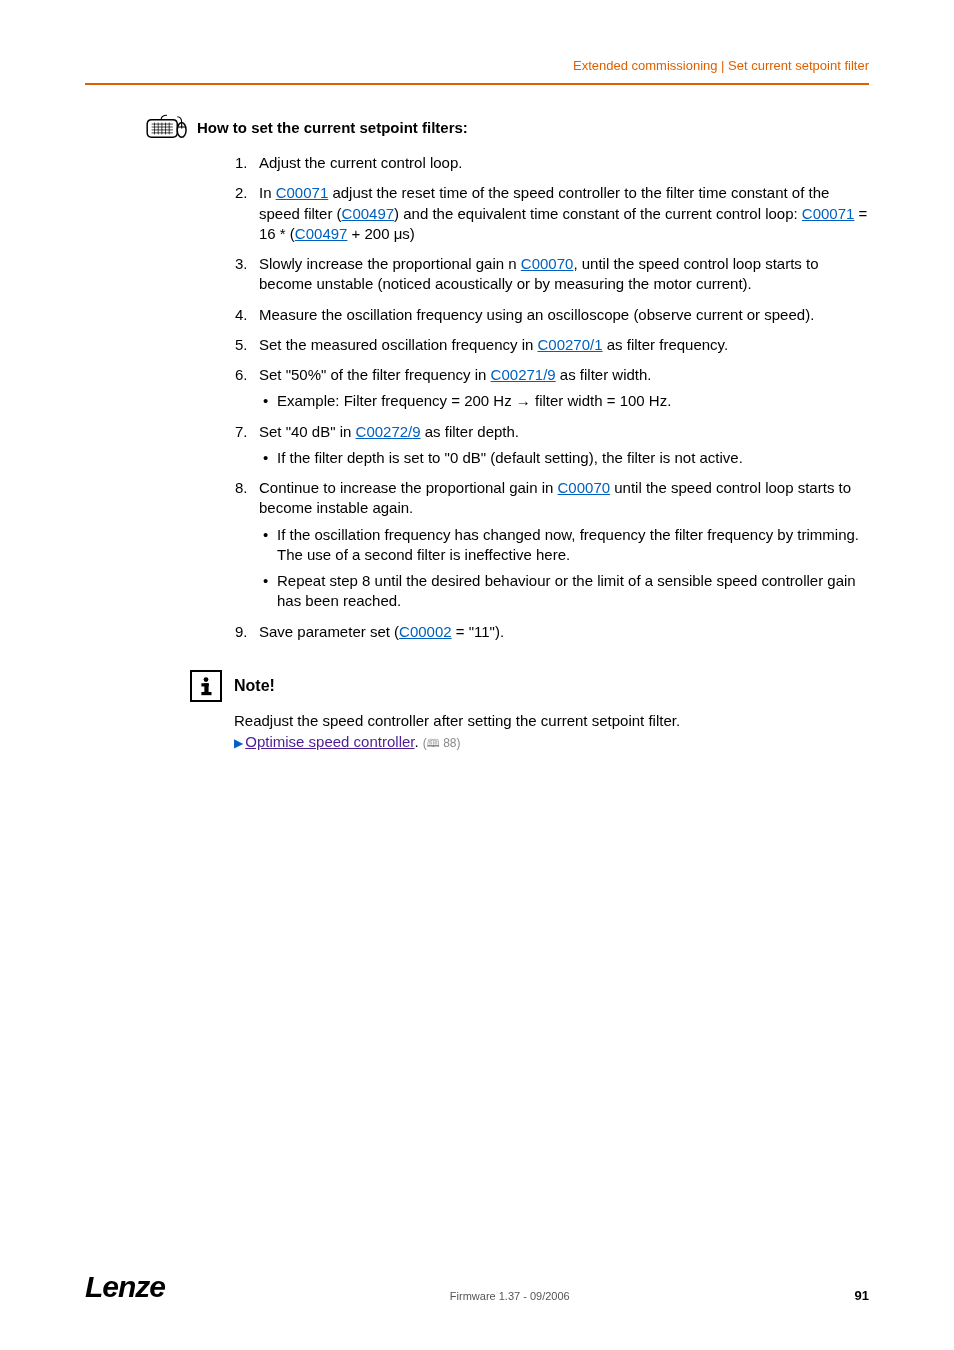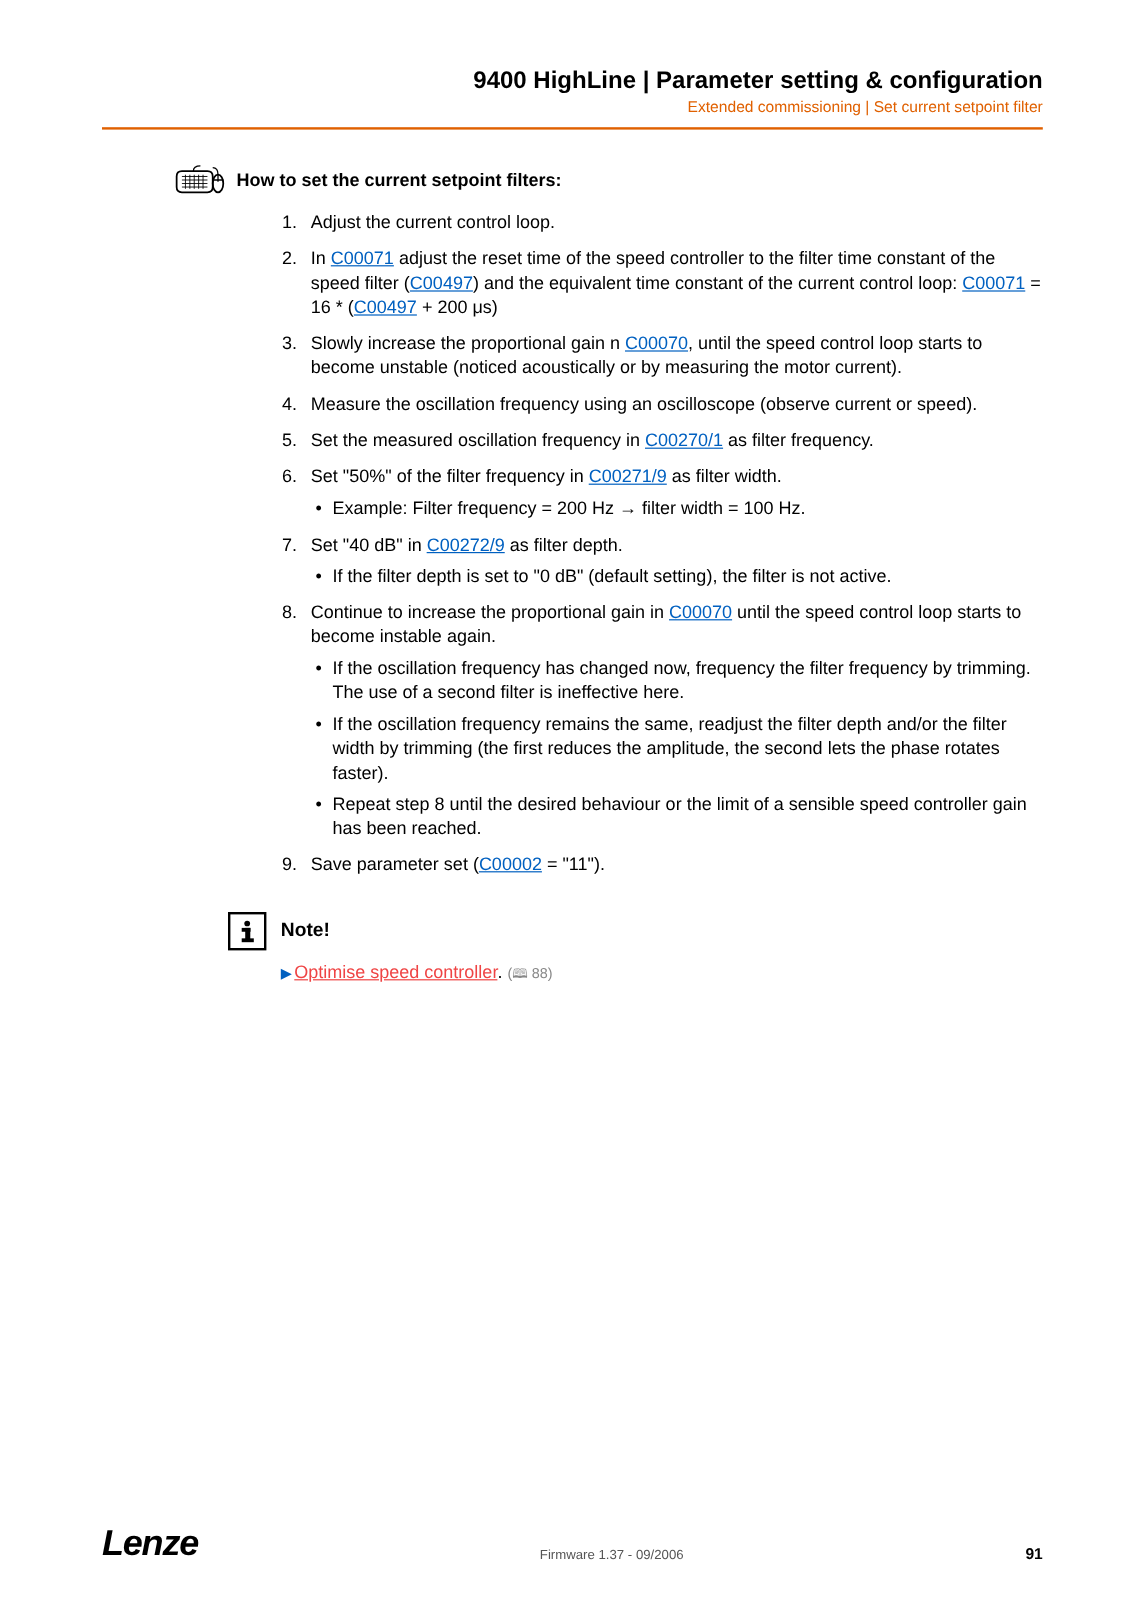--- a/index.html
+++ b/index.html
@@ -118,21 +118,21 @@
     margin-left: 44px;
     font-size: 15px;
     line-height: 1.4;
   }
   .triangle {
     color: #0060c0;
     font-size: 12px;
     margin-right: 2px;
   }
   .link-inline {
-    color: #ef4444;
+    color: #4c1d95;
     text-decoration: underline;
   }
   .small-grey {
     color: #888;
     font-size: 12px;
   }
   .book {
     color: #888;
     font-size: 11px;
   }
@@ -165,21 +165,20 @@
   }
   .footer-right {
     text-align: right;
   }
 </style>
 </head>
 <body>
 
 <div class="page">
   <div class="header-right">
-    <div class="doc-title">9400 HighLine | Parameter setting &amp; configuration</div>
     <div class="subtitle2">Extended commissioning | Set current setpoint filter</div>
   </div>
   <hr class="orange-rule">
 
   <div class="proc-head">
     <svg class="kb-icon" viewBox="0 0 60 36">
       <path d="M3 14 Q3 8 9 8 L38 8 Q44 8 44 14 L44 26 Q44 32 38 32 L9 32 Q3 32 3 26 Z" fill="none" stroke="#000" stroke-width="2"></path>
       <line x1="9" y1="14" x2="38" y2="14" stroke="#000" stroke-width="1"></line>
       <line x1="9" y1="18" x2="38" y2="18" stroke="#000" stroke-width="1"></line>
       <line x1="9" y1="22" x2="38" y2="22" stroke="#000" stroke-width="1"></line>
@@ -223,21 +222,20 @@
     <li>
       <span>Set "40 dB" in </span><a class="link">C00272/9</a><span> as filter depth.</span>
       <ul class="sub">
         <li><span>If the filter depth is set to "0 dB" (default setting), the filter is not active.</span></li>
       </ul>
     </li>
     <li>
       <span>Continue to increase the proportional gain in </span><a class="link">C00070</a><span> until the speed control loop starts to become instable again.</span>
       <ul class="sub">
         <li><span>If the oscillation frequency has changed now, frequency the filter frequency by trimming. The use of a second filter is ineffective here.</span></li>
-        <li><span>If the oscillation frequency remains the same, readjust the filter depth and/or the filter width by trimming (the first reduces the amplitude, the second lets the phase rotates faster).</span></li>
         <li><span>Repeat step 8 until the desired behaviour or the limit of a sensible speed controller gain has been reached.</span></li>
       </ul>
     </li>
     <li>
       <span>Save parameter set (</span><a class="link">C00002</a><span> = "11").</span>
     </li>
   </ol>
 
   <div class="note-block">
     <div class="note-head">
@@ -245,20 +243,21 @@
         <svg viewBox="0 0 24 24" width="22" height="22">
           <circle cx="12" cy="5" r="2.6" fill="#000"></circle>
           <rect x="7" y="9" width="8" height="3.5" fill="#000"></rect>
           <rect x="10.2" y="9" width="4.6" height="12" fill="#000"></rect>
           <rect x="7" y="18.5" width="11" height="3.5" fill="#000"></rect>
         </svg>
       </div>
       <span class="note-label">Note!</span>
     </div>
     <div class="note-body">
+      <div>Readjust the speed controller after setting the current setpoint filter.</div>
       <div>
         <span class="triangle">▶</span><a class="link-inline">Optimise speed controller</a><span>.</span>
         <span class="small-grey"> (<span class="book">🕮</span> <span>88</span>)</span>
       </div>
     </div>
   </div>
 </div>
 
 <div class="footer">
   <div class="lenze">Lenze</div>

